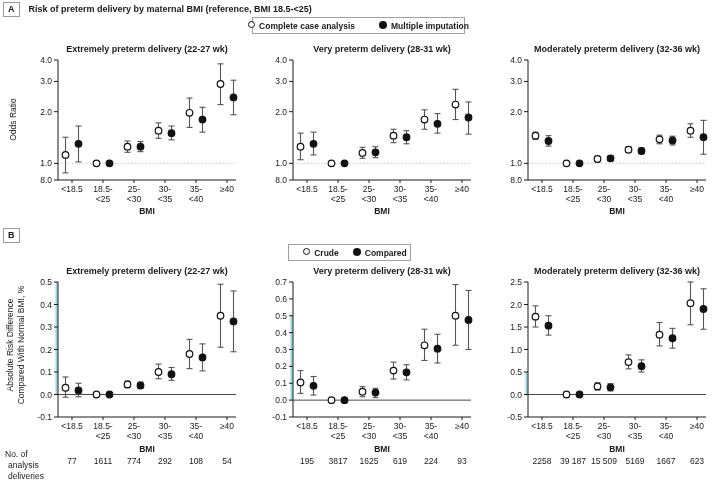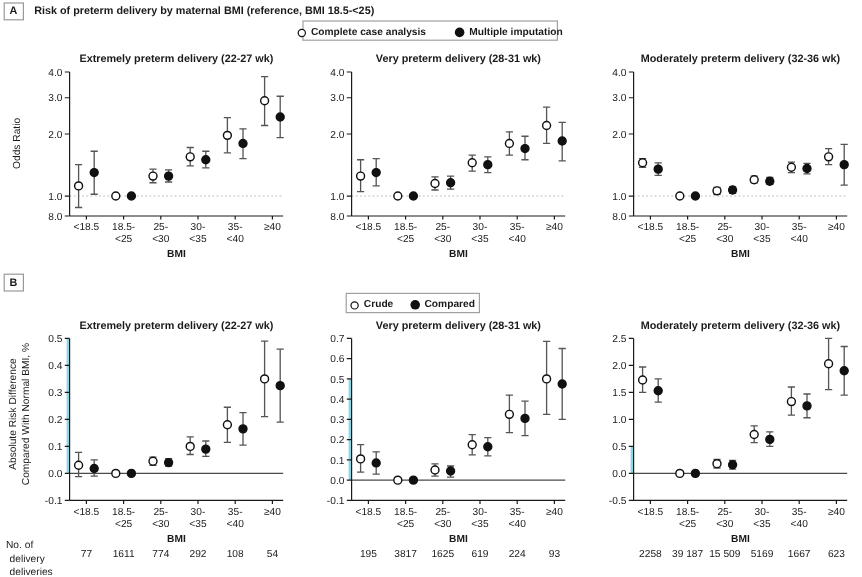--- a/index.html
+++ b/index.html
@@ -4,21 +4,21 @@
 <style>
   html,body{margin:0;padding:0;background:#fff;}
   .page{position:relative;width:718px;height:481px;background:#fff;overflow:hidden;
         font-family:"Liberation Sans",sans-serif;color:#1a1a1a;}
   .panel-header{position:absolute;display:flex;align-items:flex-start;}
   .panel-letter{border:1px solid #999;font-weight:bold;font-size:9px;line-height:10px;
                 padding:1px 4px 2px 4px;background:#fff;}
   .panel-title{font-weight:bold;font-size:9px;padding:2px 0 0 9px;white-space:nowrap;}
   .legend{position:absolute;border:1px solid #a0a0a0;background:#fff;display:flex;
           align-items:center;justify-content:center;font-size:8.5px;font-weight:bold;}
-  .legend-item{display:flex;align-items:flex-end;white-space:nowrap;}
+  .legend-item{display:flex;align-items:flex-start;white-space:nowrap;}
   .marker-open{display:inline-block;width:5px;height:5px;border:1.6px solid #111;
                border-radius:50%;background:#fff;margin-right:4px;}
   .marker-filled{display:inline-block;width:8px;height:8px;background:#111;
                  border-radius:50%;margin-right:4px;}
   .rot{position:absolute;transform:rotate(-90deg);text-align:center;font-size:8.5px;line-height:1.3;}
   .charts-row{position:absolute;left:8px;display:flex;}
   .chart-cell{width:235px;text-align:center;}
   .footer-label{position:absolute;font-size:8.5px;line-height:1.32;}
   svg text{font-family:"Liberation Sans",sans-serif;}
 </style>
@@ -270,21 +270,21 @@
           <line x1="222.5" y1="114.2498037579241" x2="228.5" y2="114.2498037579241" stroke="#555555" stroke-width="1.1"></line>
           <line x1="222.5" y1="80.36997070049198" x2="228.5" y2="80.36997070049198" stroke="#555555" stroke-width="1.1"></line>
           <circle cx="225.5" cy="97.21733021241673" r="3.3" fill="#111111" stroke="#111111" stroke-width="1.2"></circle>
         </svg></div>
   </div>
 
   <div class="panel-header" style="left:3px;top:228px;">
     <span class="panel-letter">B</span>
   </div>
 
-  <div class="legend" style="left:288px;top:244px;width:110px;height:15px;gap:14px;">
+  <div class="legend" style="left:288px;top:244px;width:110px;height:15px;gap:14px;padding-left:11px;">
     <span class="legend-item">
       <span class="marker-open"></span>
       <span>Crude</span>
     </span>
     <span class="legend-item">
       <span class="marker-filled"></span>
       <span>Compared</span>
     </span>
   </div>
 
@@ -553,17 +553,17 @@
           <circle cx="194.5" cy="76.25" r="3.3" fill="#111111" stroke="#111111" stroke-width="1.2"></circle>
           <line x1="225.5" y1="67.25" x2="225.5" y2="26.749999999999996" stroke="#555555" stroke-width="1.1"></line>
           <line x1="222.5" y1="67.25" x2="228.5" y2="67.25" stroke="#555555" stroke-width="1.1"></line>
           <line x1="222.5" y1="26.749999999999996" x2="228.5" y2="26.749999999999996" stroke="#555555" stroke-width="1.1"></line>
           <circle cx="225.5" cy="47" r="3.3" fill="#111111" stroke="#111111" stroke-width="1.2"></circle>
         </svg></div>
   </div>
 
   <div class="footer-label" style="left:5px;top:449px;">
     <div>No. of</div>
-    <div style="margin-left:3px;">delivery</div>
+    <div style="margin-left:3px;">analysis</div>
     <div style="margin-left:3px;">deliveries</div>
   </div>
 
 </div>
 
 </body></html>

